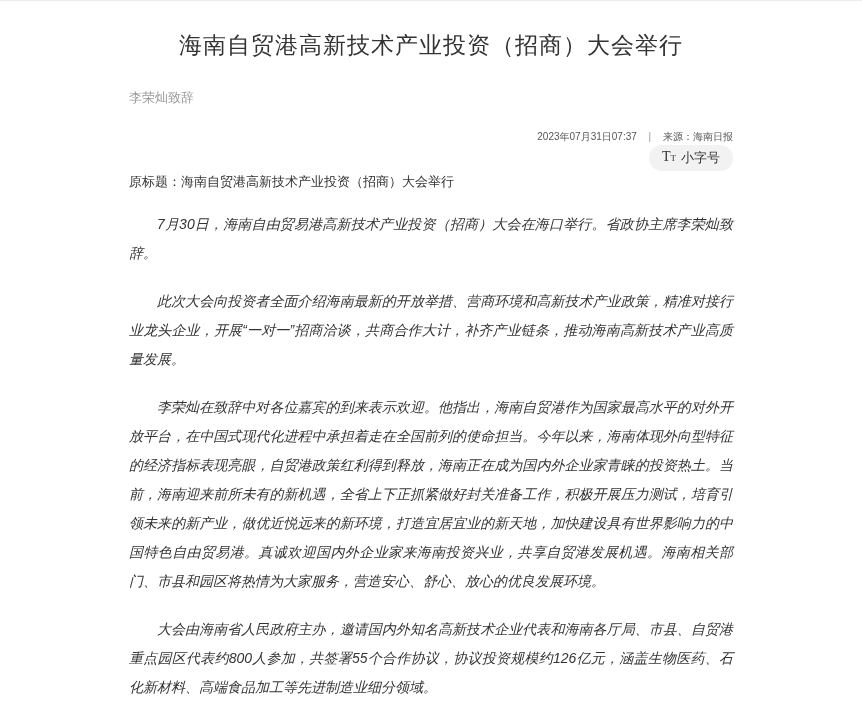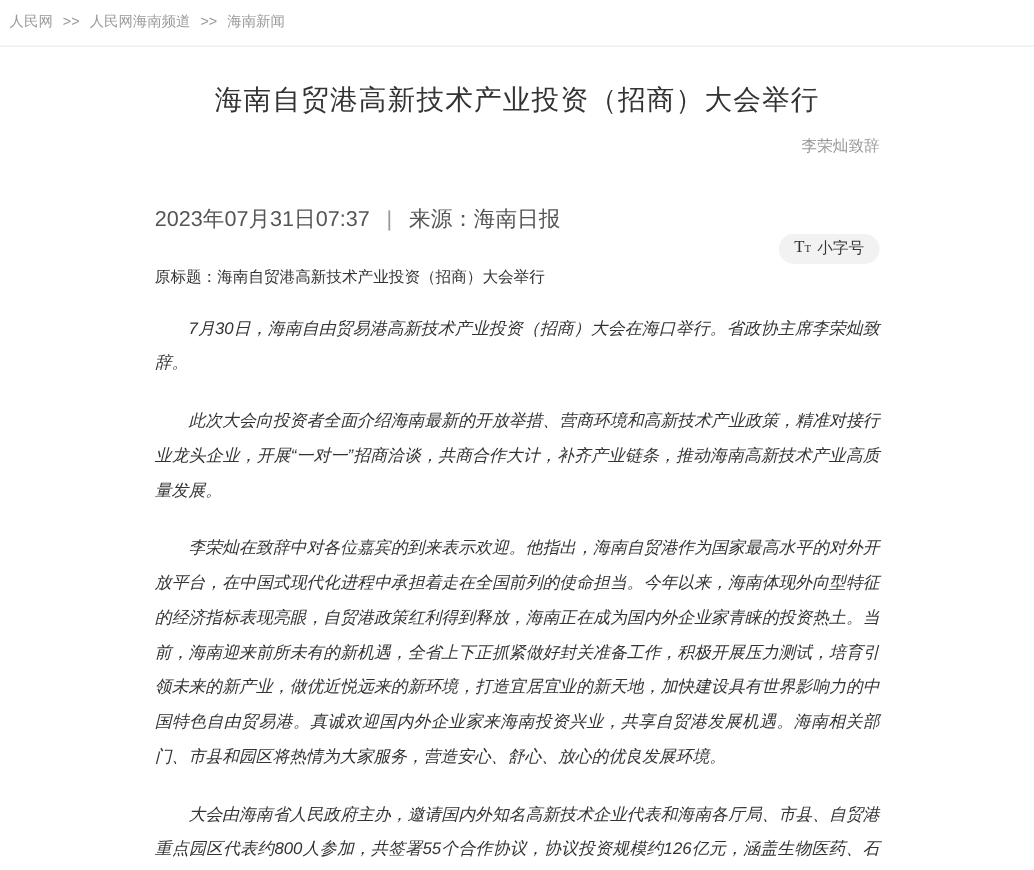--- a/index.html
+++ b/index.html
@@ -40,30 +40,30 @@
   h1.title {
     font-size: 23px;
     font-weight: 400;
     color: #333333;
     text-align: center;
     margin: 28px 0 0 0;
     line-height: 32px;
     letter-spacing: 1px;
   }
   .subtitle {
-    text-align: right;
+    text-align: left;
     color: #999999;
     font-size: 13px;
-    margin-top: 14px;
+    margin-top: 28px;
   }
   .meta {
-    text-align: left;
+    text-align: right;
     color: #555555;
-    font-size: 18px;
-    margin-top: 39px;
+    font-size: 10px;
+    margin-top: 23px;
   }
   .meta .meta-sep {
     margin: 0 9px;
     color: #999999;
   }
   .meta .source-link {
     color: #555555;
     text-decoration: none;
     cursor: pointer;
   }
@@ -107,27 +107,20 @@
     margin: 19px 0;
     text-align: justify;
     font-style: italic;
   }
 </style>
 </head>
 <body>
 
 <div class="page">
 
-  <div class="breadcrumb">
-    <a>人民网</a>
-    <span class="sep">&gt;&gt;</span>
-    <a>人民网海南频道</a>
-    <span class="sep">&gt;&gt;</span>
-    <a>海南新闻</a>
-  </div>
 
   <div class="divider"></div>
 
   <div class="article">
 
     <h1 class="title">海南自贸港高新技术产业投资（招商）大会举行</h1>
 
     <div class="subtitle">李荣灿致辞</div>
 
     <div class="meta">

